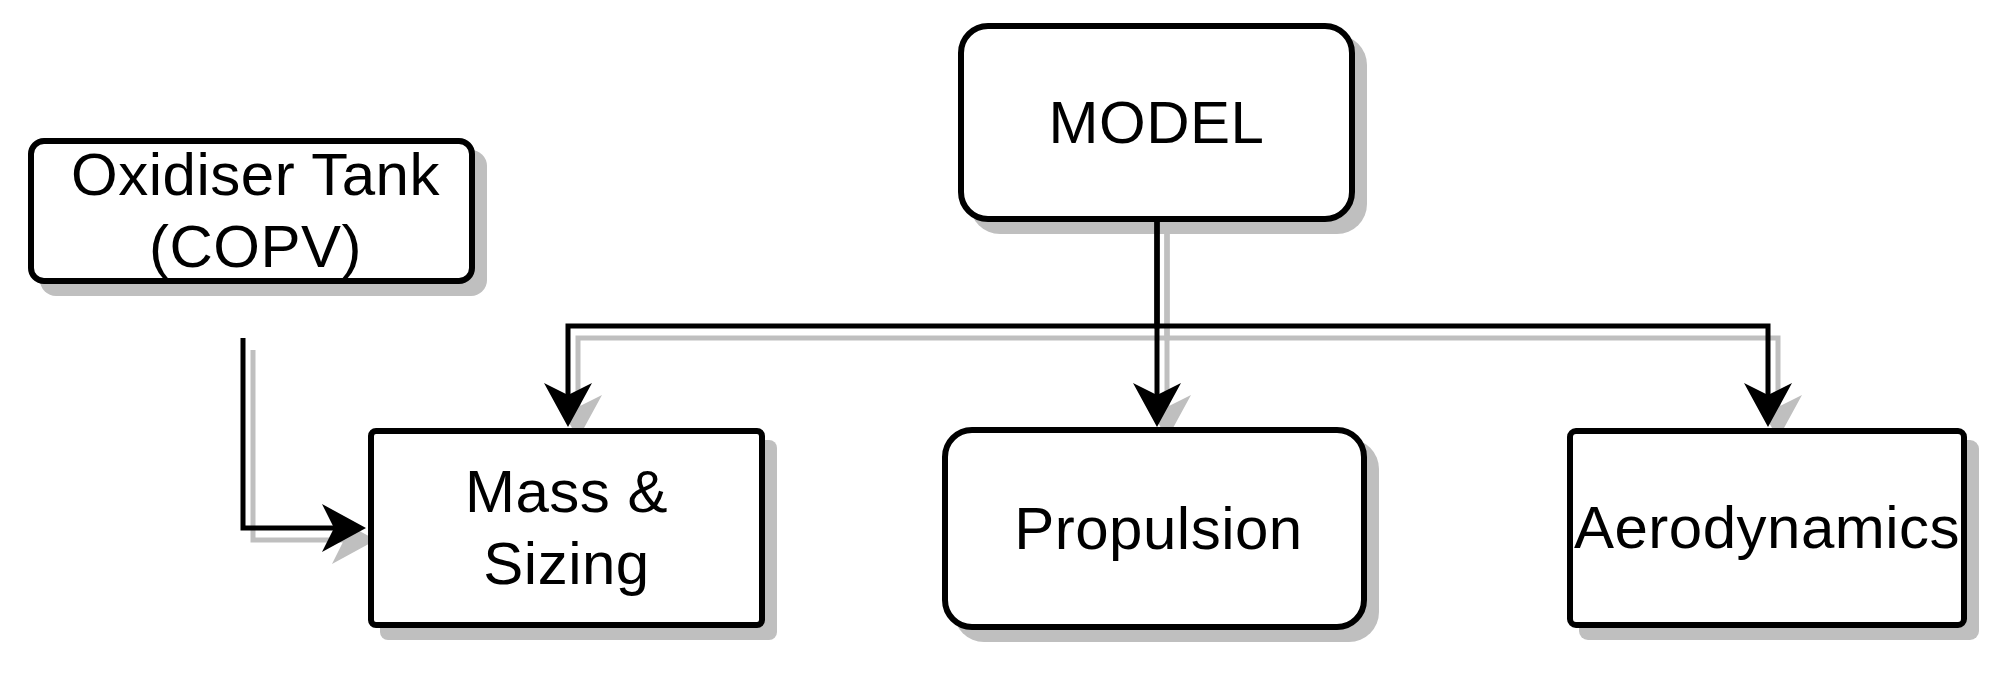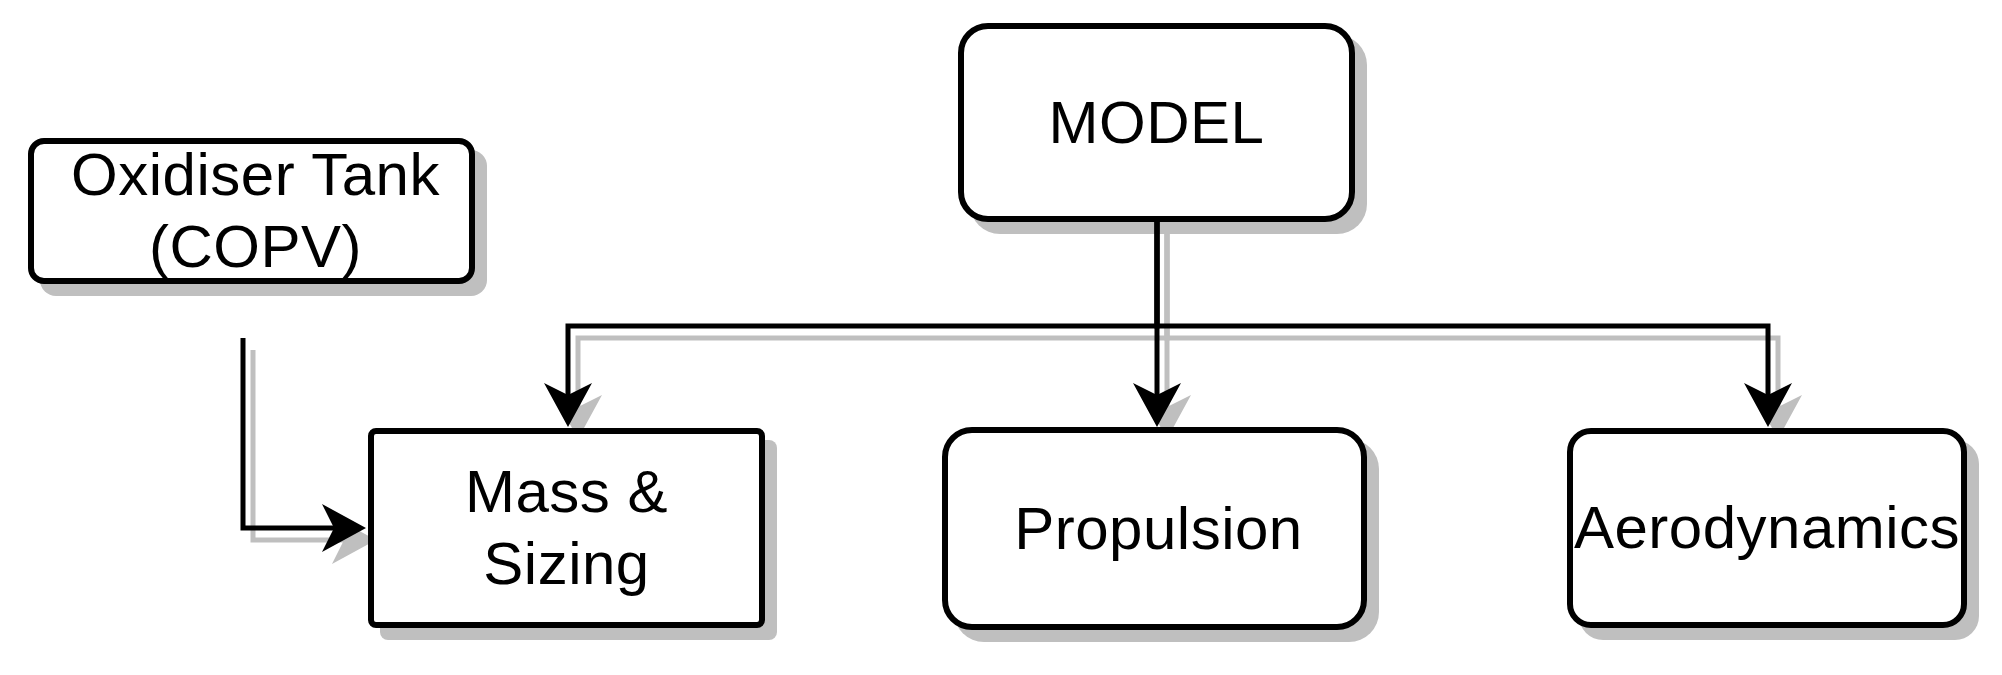--- a/index.html
+++ b/index.html
@@ -62,21 +62,21 @@
   <div class="node" style="left: 28px; top: 138px; width: 447px; height: 146px; border-width: 6px; border-color: rgb(0, 0, 0); background: rgb(255, 255, 255); border-radius: 16px; box-shadow: rgb(191, 191, 191) 12px 12px 0px; padding-left: 8px;">
     <span class="label" style="font-size: 60px;">Oxidiser Tank
 (COPV)</span>
   </div>
   <div class="node" style="left: 368px; top: 428px; width: 397px; height: 200px; border-width: 6px; border-color: rgb(0, 0, 0); background: rgb(255, 255, 255); border-radius: 8px; box-shadow: rgb(191, 191, 191) 12px 12px 0px;">
     <span class="label" style="font-size: 60px;">Mass &amp; Sizing</span>
   </div>
   <div class="node" style="left: 942px; top: 427px; width: 425px; height: 203px; border-width: 6px; border-color: rgb(0, 0, 0); background: rgb(255, 255, 255); border-radius: 30px; box-shadow: rgb(191, 191, 191) 12px 12px 0px; padding-left: 8px;">
     <span class="label" style="font-size: 60px;">Propulsion</span>
   </div>
-  <div class="node" style="left: 1567px; top: 428px; width: 400px; height: 200px; border-width: 6px; border-color: rgb(0, 0, 0); background: rgb(255, 255, 255); border-radius: 24px; box-shadow: rgb(191, 191, 191) 12px 12px 0px;">
+  <div class="node" style="left: 1567px; top: 428px; width: 400px; height: 200px; border-width: 6px; border-color: rgb(0, 0, 0); background: rgb(255, 255, 255); border-radius: 9px; box-shadow: rgb(191, 191, 191) 12px 12px 0px;">
     <span class="label" style="font-size: 60px;">Aerodynamics</span>
   </div>
 
   <svg id="edges" class="layer-over" width="2002" height="675" viewBox="0 0 2002 675">
       <g transform="translate(0,0)">
         <path d="M 243 338 L 243 528 L 334 528" fill="none" stroke="#000000" stroke-width="5"></path>
         <polygon points="366,528 322,504 334,528 322,552" fill="#000000"></polygon>
       </g>
       <g transform="translate(0,0)">
         <path d="M 1157 222 L 1157 326 L 568 326 L 568 395" fill="none" stroke="#000000" stroke-width="5"></path>

